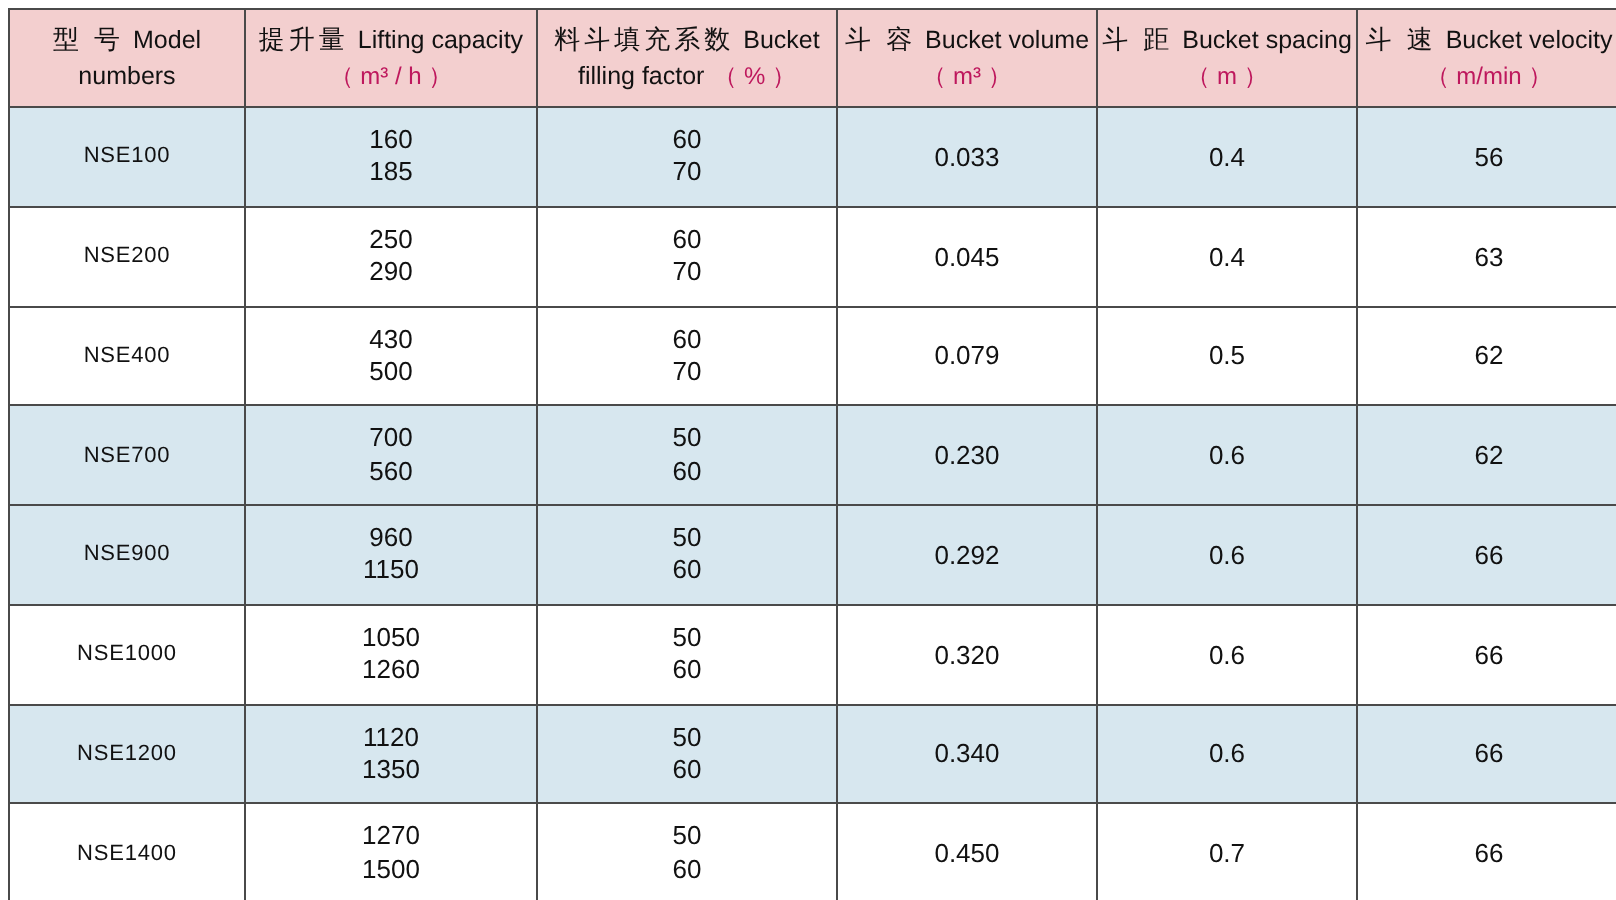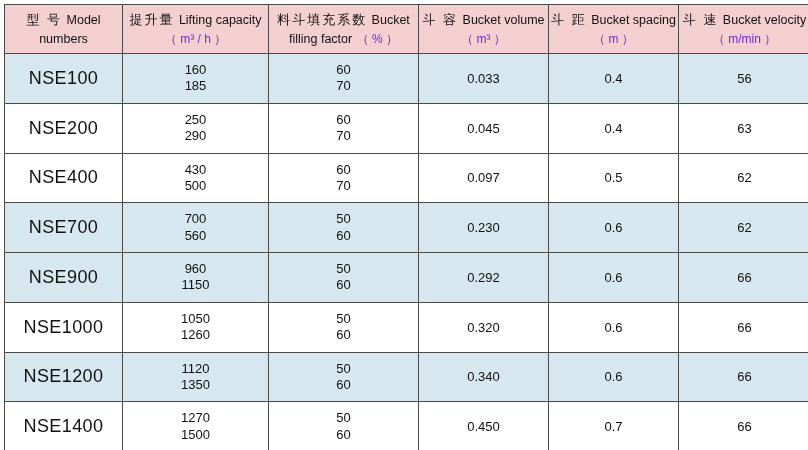--- a/index.html
+++ b/index.html
@@ -39,34 +39,34 @@
     color: #111;
     line-height: 1.35;
   }
   .hdr-en {
     font-size: 12.5px;
     color: #111;
     line-height: 1.35;
   }
   .hdr-unit {
     font-size: 12px;
-    color: #6d28d9;
+    color: #be185d;
     line-height: 1.3;
   }
   tbody tr {
     height: 30px;
   }
   tbody tr.shade td {
     background: #d7e7ef;
   }
   tbody tr.plain td {
     background: #ffffff;
   }
   td.model {
-    font-size: 18px;
+    font-size: 11px;
     letter-spacing: 0.4px;
   }
   td.two-line {
     font-size: 13px;
     line-height: 1.25;
   }
   td.single {
     font-size: 13px;
   }
   .l1, .l2 {
@@ -156,21 +156,21 @@
       <tr class="plain">
         <td class="model">NSE400</td>
         <td class="two-line">
           <span class="l1">430</span>
           <span class="l2">500</span>
         </td>
         <td class="two-line">
           <span class="l1">60</span>
           <span class="l2">70</span>
         </td>
-        <td class="single">0.097</td>
+        <td class="single">0.079</td>
         <td class="single">0.5</td>
         <td class="single">62</td>
       </tr>
       <tr class="shade">
         <td class="model">NSE700</td>
         <td class="two-line">
           <span class="l1">700</span>
           <span class="l2">560</span>
         </td>
         <td class="two-line">

